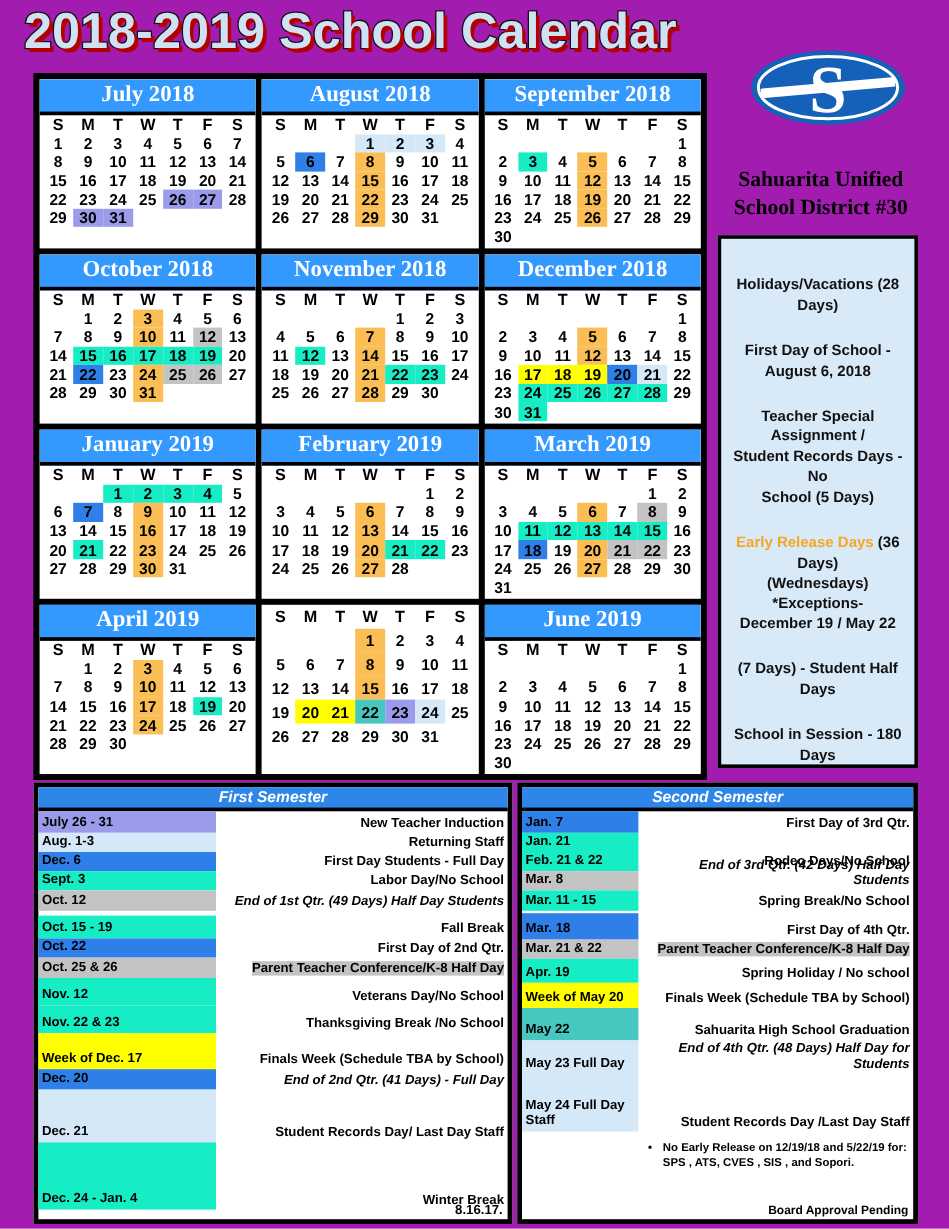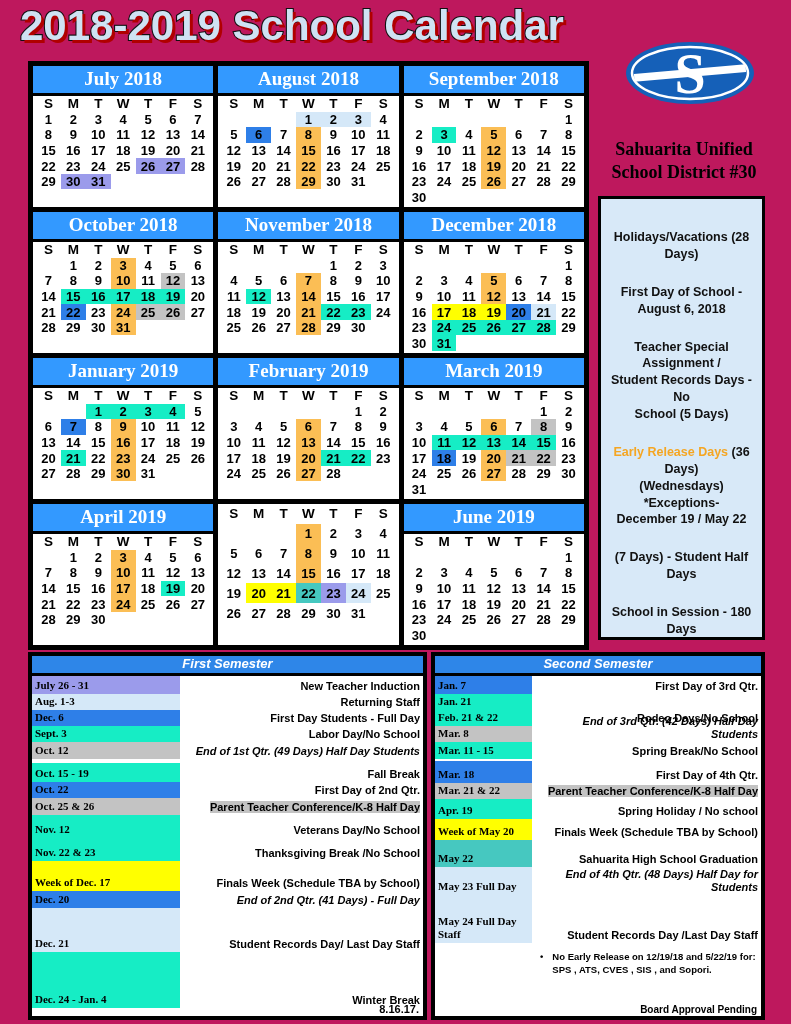--- a/index.html
+++ b/index.html
@@ -1,16 +1,16 @@
 <!DOCTYPE html>
 <html style="--headerBlue: #3399FF; --semHeaderBlue: #2E86E8; --orange: #FBBE55; --teal: #16EDC5; --teal2: #46C8C0; --blue: #2E7FE8; --paleblue: #D5E8F8; --purple: #9B9BEB; --gray: #C3C3C3; --yellow: #FFFF00; --sidebarBg: #D8E9F8; --logoBlue: #1560B8; --earlyOrange: #F5A623; --titleFill: #CFE2F3; --titleShadow: #B00000;"><head>
 <meta charset="utf-8">
 <style>
   html,body{margin:0;padding:0;background:#fff;}
-  .page{position:relative;width:791px;height:1024px;background:#be185d;overflow:hidden;
+  .page{position:relative;width:791px;height:1024px;background:#a21caf;overflow:hidden;
         font-family:"Liberation Sans",sans-serif;}
   
   .cal-title{position:absolute;left:20px;top:2px;font-size:42px;font-weight:bold;
     letter-spacing:0px;color:var(--titleFill);
     -webkit-text-stroke:2.2px #101010;paint-order:stroke fill;
     text-shadow:3px 3px 0 var(--titleShadow);white-space:nowrap;}
   
   .months-grid{position:absolute;left:28px;top:61px;width:561px;height:589px;
     background:#000;border:5px solid #000;box-sizing:border-box;
     display:grid;grid-template-columns:repeat(3,1fr);grid-template-rows:repeat(4,1fr);gap:5px;}
@@ -35,21 +35,21 @@
   .orange-text{color:var(--earlyOrange);}
   
   .sem{position:absolute;top:652px;height:368px;border:4px solid #000;box-sizing:border-box;
     background:#fff;font-weight:bold;color:#000;}
   .sem.left{left:28px;width:399px;}
   .sem.right{left:431px;width:334px;}
   .sem-header{background:var(--semHeaderBlue);color:#fff;font-style:italic;text-align:center;
     font-size:13px;height:17px;line-height:16px;border-bottom:3px solid #000;}
   .sem-row{display:flex;align-items:flex-end;}
   .sem-date{width:148px;box-sizing:border-box;padding:0 1px 1px 3px;font-size:11px;
-    height:100%;display:flex;align-items:flex-end;line-height:1.25;font-family:Liberation Serif, serif;}
+    height:100%;display:flex;align-items:flex-end;line-height:1.25;}
   .sem.right .sem-date{width:97px;}
   .sem-desc{flex:1;text-align:right;font-size:11px;padding:0 3px 1px 2px;line-height:1.2;}
   .sem-note{display:flex;gap:9px;margin:8px 0 0 105px;width:218px;text-align:left;
     font-size:9.5px;line-height:1.35;}
   .sem-footer{position:absolute;right:4px;bottom:1px;font-size:11px;}
   .sem-footer.small{font-size:10px;}
 </style>
 </head>
 <body>
 

